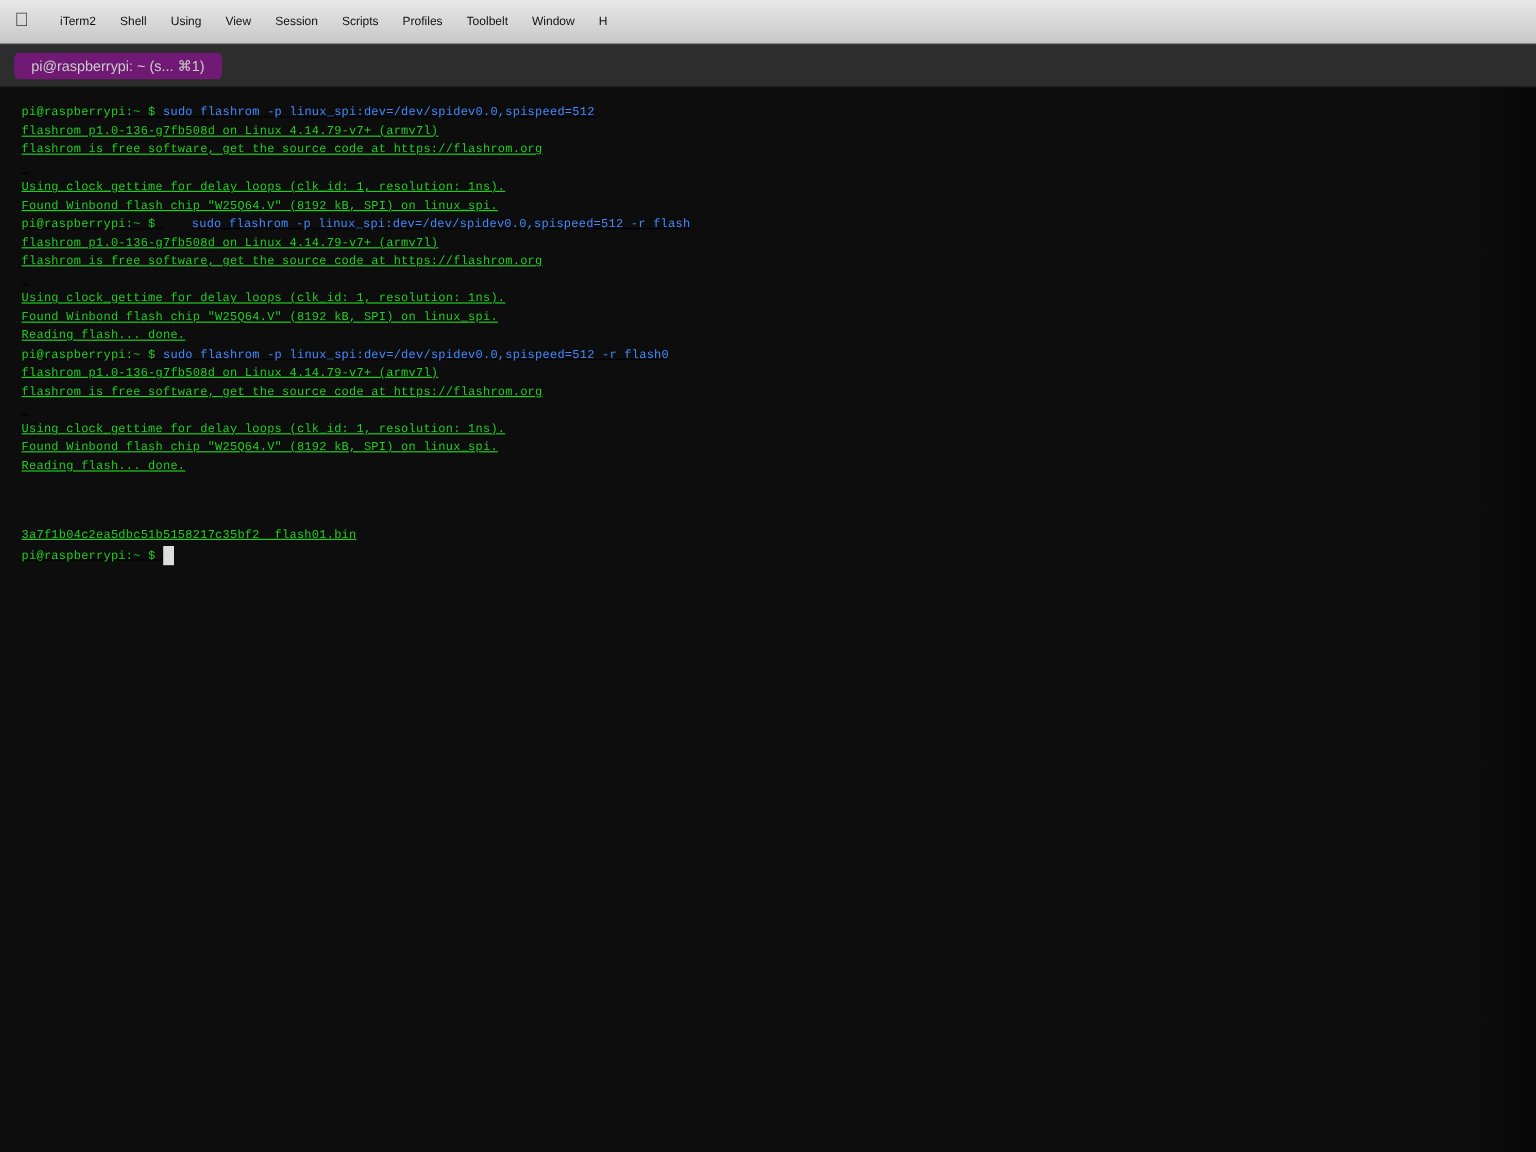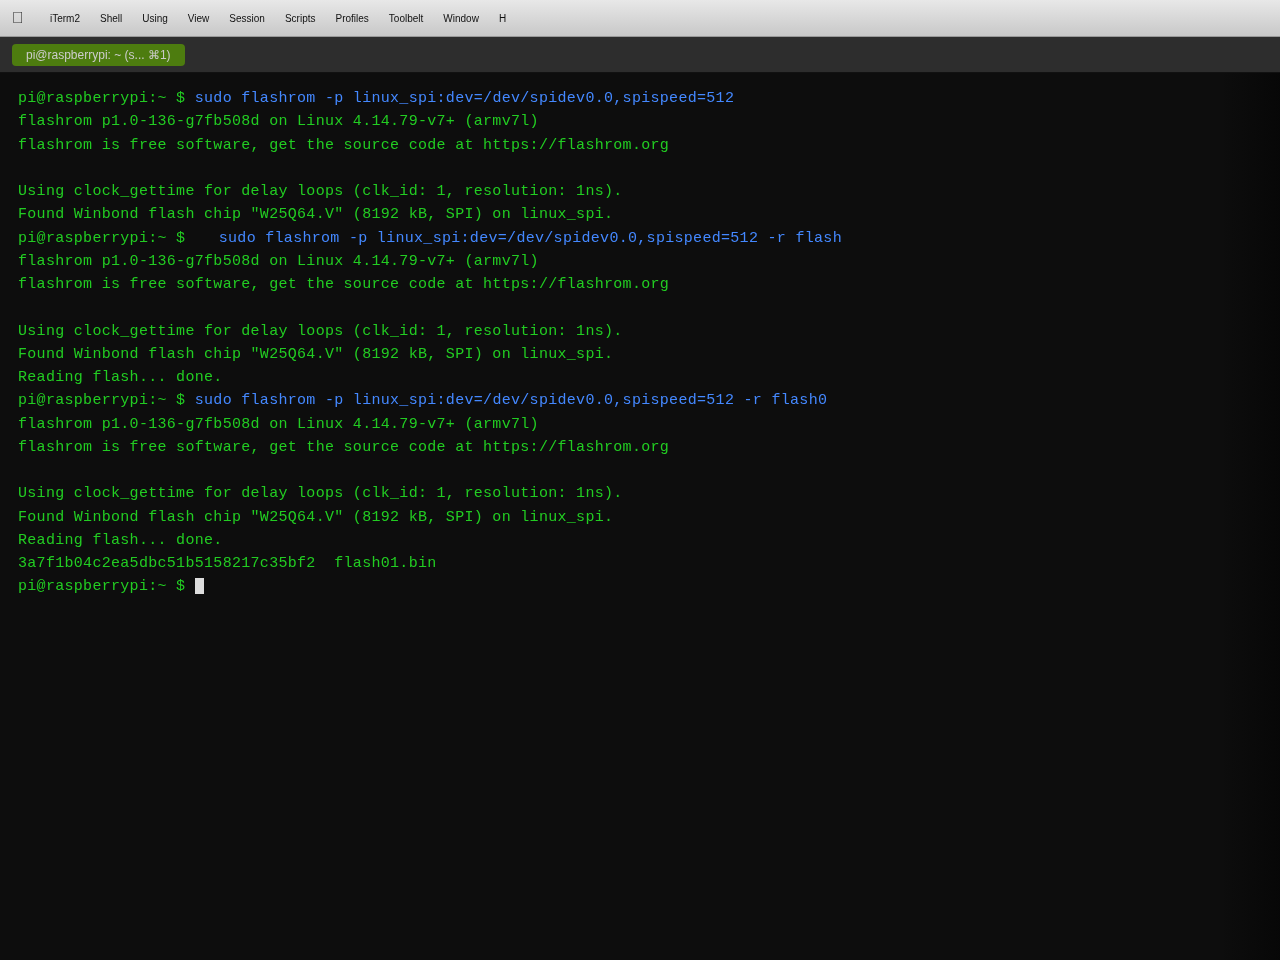--- a/index.html
+++ b/index.html
@@ -49,41 +49,42 @@
       display: flex;
       align-items: center;
       padding: 0 12px;
       border-bottom: 1px solid #111;
     }
 
     .tab {
       font-size: 12px;
       color: #ccc;
       padding: 4px 14px;
-      background: #4d7c0f;
+      background: #701a75;
       border-radius: 4px;
       cursor: pointer;
       font-family: -apple-system, BlinkMacSystemFont, 'Helvetica Neue', Arial, sans-serif;
     }
 
     
     #terminal {
       width: 100%;
       height: calc(960px - 37px - 36px);
       background: #0d0d0d;
       padding: 14px 18px;
       overflow: hidden;
       position: relative;
     }
 
     .term-line {
-      font-size: 15px;
+      font-size: 10px;
       line-height: 1.55;
       white-space: pre;
       letter-spacing: 0.02em;
+      text-decoration: underline;
     }
 
     .cursor {
       display: inline-block;
       width: 9px;
       height: 16px;
       background: #dddddd;
       vertical-align: middle;
       animation: blink 1s step-end infinite;
     }
@@ -139,15 +140,15 @@
     <div class="term-line" style="color: rgb(34, 204, 34);">Using clock_gettime for delay loops (clk_id: 1, resolution: 1ns).</div>
     <div class="term-line" style="color: rgb(34, 204, 34);">Found Winbond flash chip "W25Q64.V" (8192 kB, SPI) on linux_spi.</div>
     <div class="term-line" style="color: rgb(34, 204, 34);">Reading flash... done.</div>
     <div class="term-line"><span style="color: rgb(34, 204, 34);">pi@raspberrypi:~ $ </span><span style="color: rgb(68, 136, 255);">sudo flashrom -p linux_spi:dev=/dev/spidev0.0,spispeed=512 -r flash0</span></div>
     <div class="term-line" style="color: rgb(34, 204, 34);">flashrom p1.0-136-g7fb508d on Linux 4.14.79-v7+ (armv7l)</div>
     <div class="term-line" style="color: rgb(34, 204, 34);">flashrom is free software, get the source code at https://flashrom.org</div>
     <div class="term-line">&nbsp;</div>
     <div class="term-line" style="color: rgb(34, 204, 34);">Using clock_gettime for delay loops (clk_id: 1, resolution: 1ns).</div>
     <div class="term-line" style="color: rgb(34, 204, 34);">Found Winbond flash chip "W25Q64.V" (8192 kB, SPI) on linux_spi.</div>
     <div class="term-line" style="color: rgb(34, 204, 34);">Reading flash... done.</div>
-    <div class="term-line" style="color: rgb(34, 204, 34);">3a7f1b04c2ea5dbc51b5158217c35bf2  flash01.bin</div>
+    <div class="term-line" style="color: rgb(34, 204, 34); margin-top: 42px;">3a7f1b04c2ea5dbc51b5158217c35bf2  flash01.bin</div>
     <div class="term-line"><span style="color: rgb(34, 204, 34);">pi@raspberrypi:~ $ </span><span class="cursor"></span></div>
   </div>
 
 </body></html>

